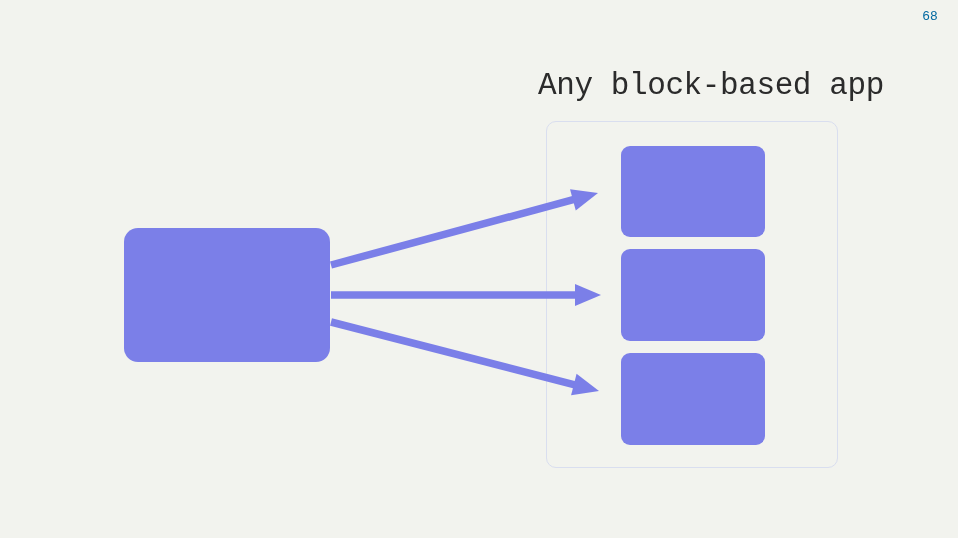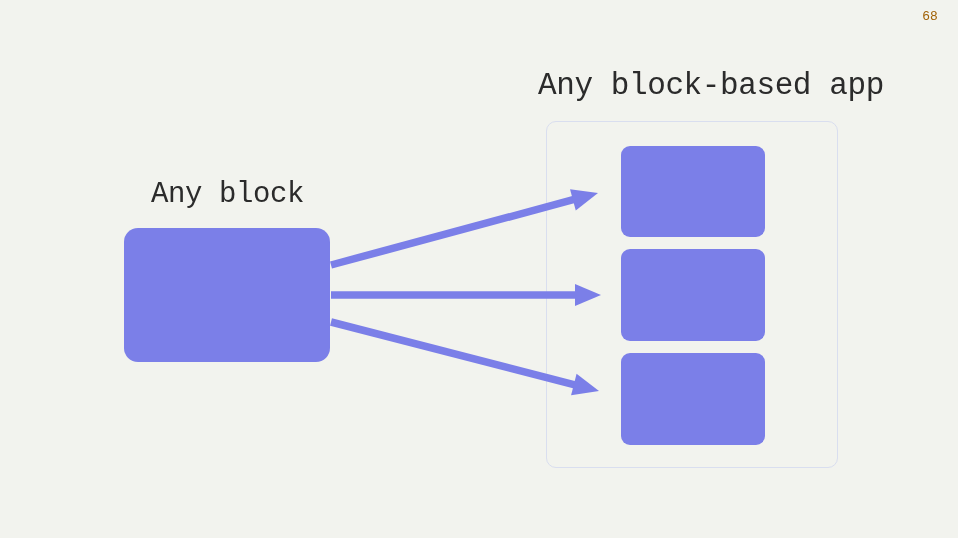--- a/index.html
+++ b/index.html
@@ -18,21 +18,21 @@
     width: 958px;
     height: 538px;
     background: #f2f3ee;
     overflow: hidden;
   }
   #page-number {
     position: absolute;
     right: 20px;
     top: 8px;
     font-size: 13px;
-    color: #a16207;
+    color: #0369a1;
     letter-spacing: 0.5px;
     font-family: "Liberation Sans", sans-serif;
   }
   .heading {
     position: absolute;
     color: #2b2b2b;
     font-weight: 400;
     font-family: Liberation Mono, monospace;
     white-space: nowrap;
     letter-spacing: -0.4px;
@@ -88,21 +88,20 @@
 </style>
 </head>
 <body>
 
 <div id="slide">
 
   <div id="page-number">68</div>
 
   <div class="heading" id="title-right">Any block-based app</div>
 
-  <div class="heading" id="label-left">Any block</div>
 
   <div id="source-block" style="left: 124px; top: 228px; width: 206px; height: 134px; background: rgb(123, 127, 232);"></div>
 
   <div id="app-container" style="left: 546px; top: 121px; width: 292px; height: 347px; border-color: rgb(217, 222, 239);"></div>
 
   <div class="target-block" id="target-block-1" style="left: 621px; top: 146px; width: 144px; height: 91px; background: rgb(123, 127, 232);"></div>
   <div class="target-block" id="target-block-2" style="left: 621px; top: 249px; width: 144px; height: 92px; background: rgb(123, 127, 232);"></div>
   <div class="target-block" id="target-block-3" style="left: 621px; top: 353px; width: 144px; height: 92px; background: rgb(123, 127, 232);"></div>
 
   <svg id="arrows-layer" viewBox="0 0 958 538">

